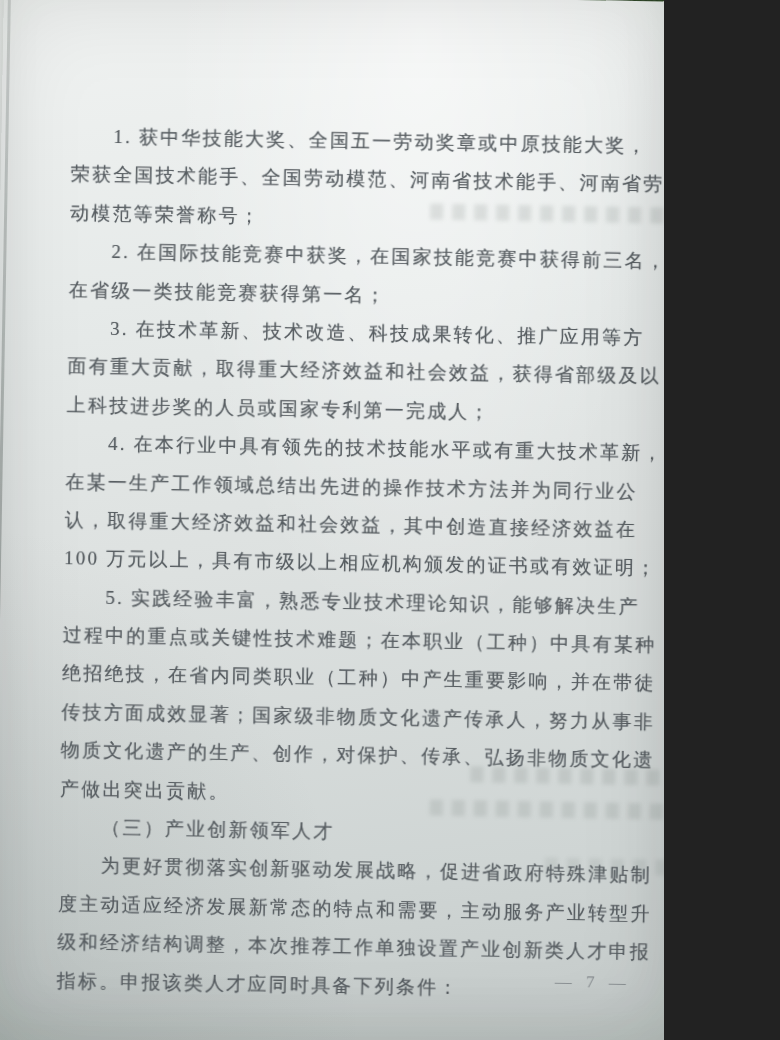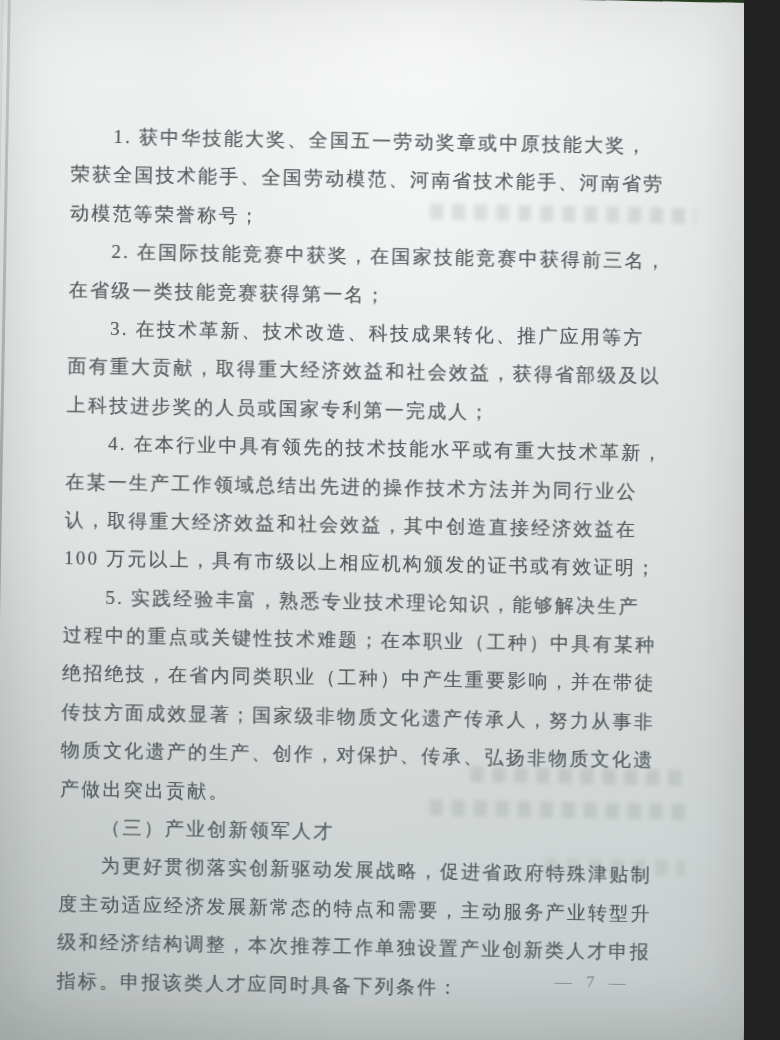--- a/index.html
+++ b/index.html
@@ -6,21 +6,21 @@
     --desk:#3d6530;
     --ink:#575d61;
     --paper-top:#f1f3f2;
     --paper-bottom:#c2c8c7;
   }
   *{margin:0;padding:0;box-sizing:border-box;}
   html,body{width:780px;height:1040px;overflow:hidden;background:#222;}
   body{font-family:"Liberation Serif","DejaVu Serif",serif;}
 
   .photo{
-    position:relative;width:744px;height:1040px;overflow:hidden;
+    position:relative;width:664px;height:1040px;overflow:hidden;
     background:
       radial-gradient(ellipse at 95% 0%, rgba(0,0,0,0.28), transparent 55%),
       repeating-linear-gradient(115deg, rgba(15,35,8,0.14) 0 2px, transparent 2px 5px),
       repeating-linear-gradient(22deg, rgba(255,255,255,0.05) 0 1px, transparent 1px 4px),
       var(--desk);
   }
 
   
   .underpage{
     position:absolute;left:0;top:0;bottom:0;width:10px;

